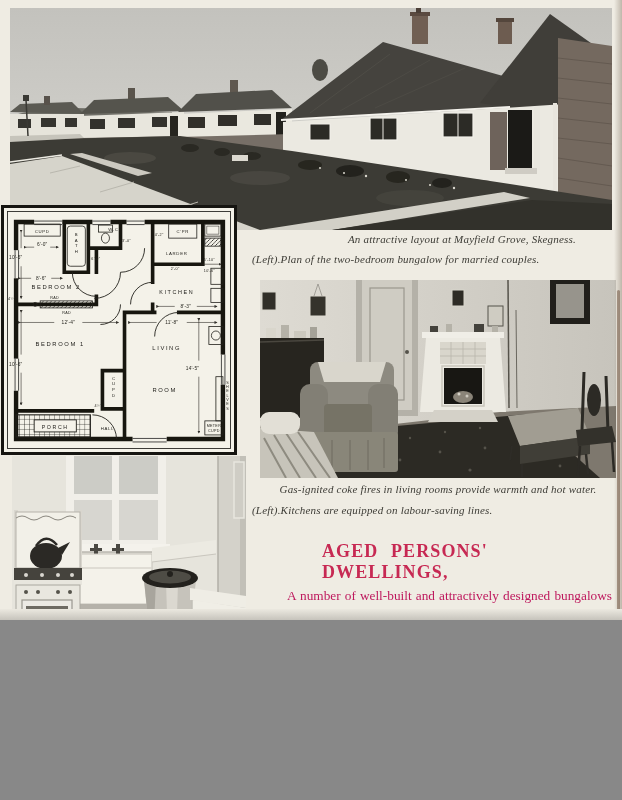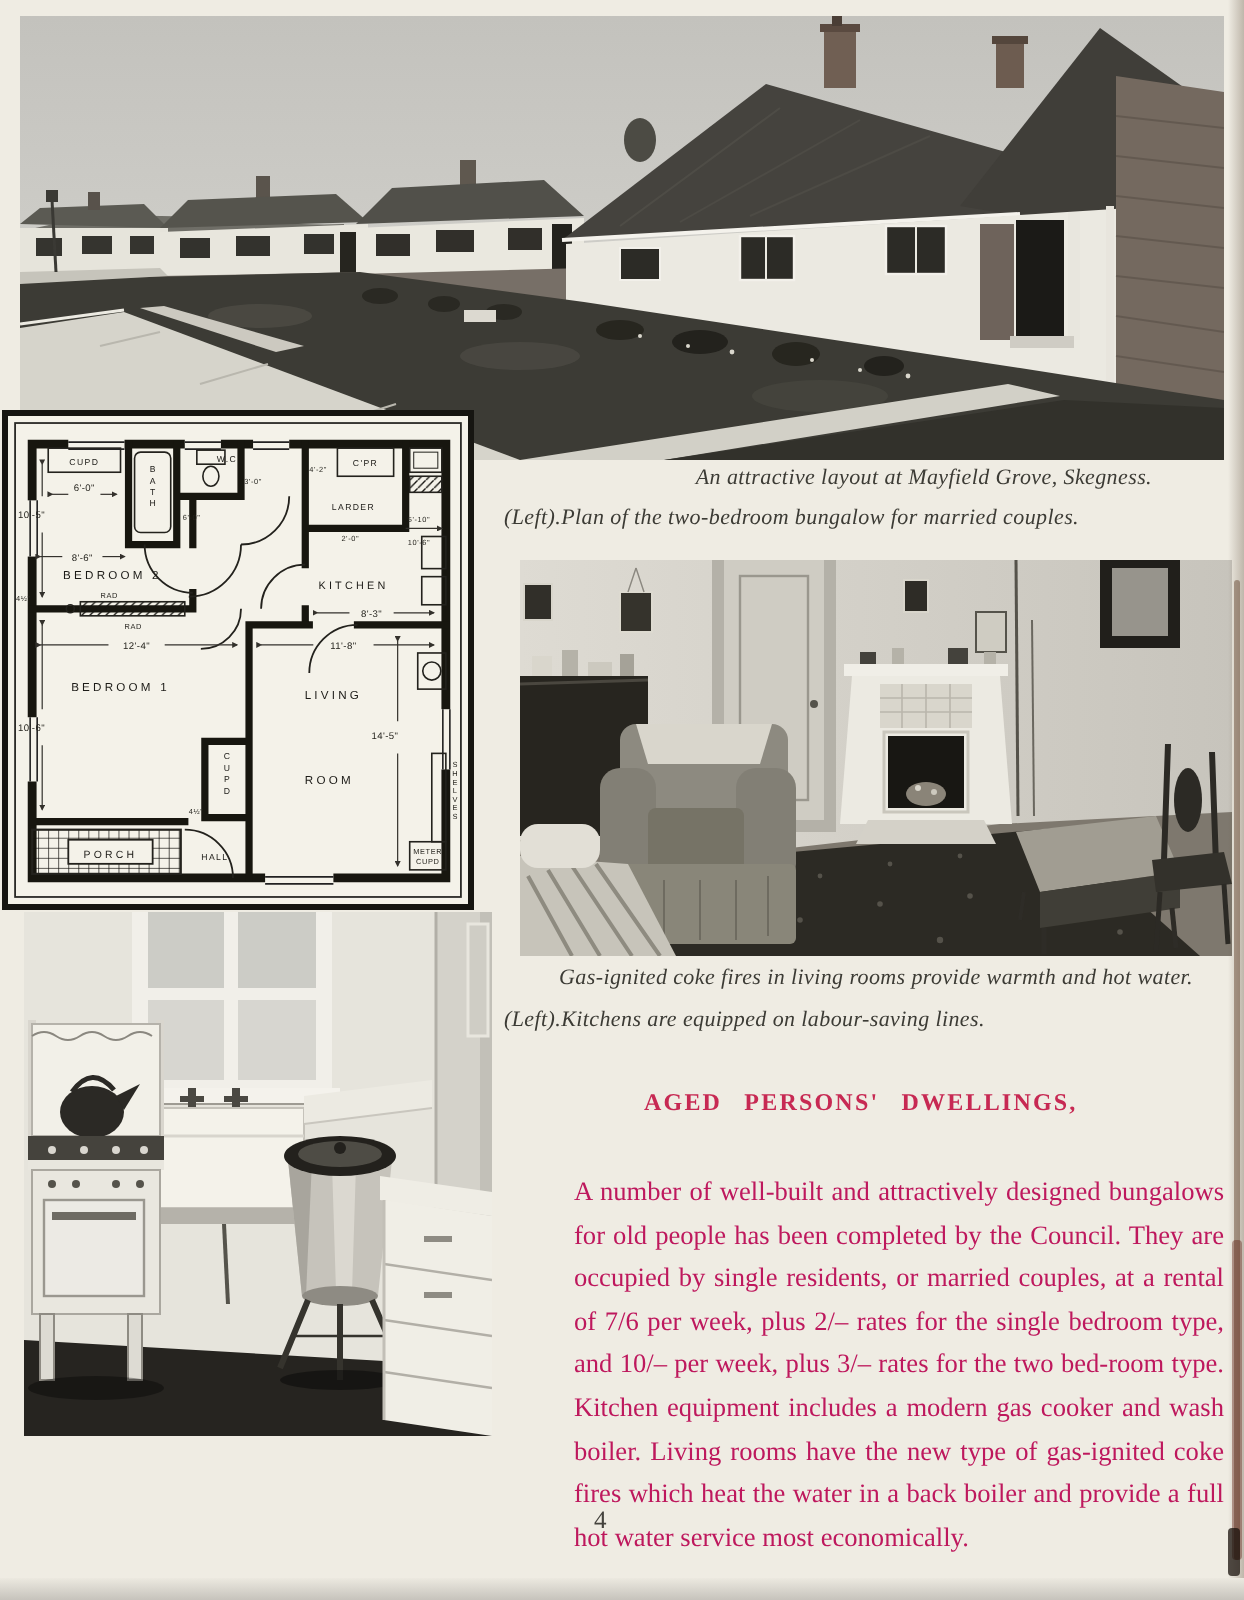--- a/index.html
+++ b/index.html
@@ -1,32 +1,32 @@
 <!DOCTYPE html>
 <html><head>
 <meta charset="utf-8">
 <style>
   html,body{margin:0;padding:0;background:#888;}
-  .page{position:relative;width:622px;height:800px;background:#efece3;overflow:hidden;
+  .page{position:relative;width:622px;height:620px;background:#efece3;overflow:hidden;
         font-family:"Liberation Serif",serif;}
   .photo{position:absolute;}
   .photo svg{display:block;width:100%;height:100%;}
   .photo-street{left:10px;top:8px;width:602px;height:222px;}
   .photo-living{left:260px;top:280px;width:356px;height:198px;}
   .photo-kitchen{left:12px;top:456px;width:234px;height:262px;}
   .plan-box{position:absolute;left:1px;top:205px;width:236px;height:250px;
             background:#f4f2e9;border:3.5px solid #161511;box-sizing:border-box;}
   .plan-box svg{display:block;width:100%;height:100%;}
   .caption{position:absolute;font-style:italic;font-size:11px;color:#3c3b35;letter-spacing:.2px;white-space:nowrap;}
   .cap-street{left:260px;top:233px;width:316px;text-align:right;}
   .cap-plan{left:252px;top:253px;}
   .cap-living{left:260px;top:483px;width:356px;text-align:center;}
   .cap-kitchen{left:252px;top:504px;}
   .left-tag{margin-right:0;}
-  .heading{position:absolute;left:322px;top:541px;margin:0;font-size:12px;font-weight:bold;
+  .heading{position:absolute;left:322px;top:541px;margin:0;font-size:18px;font-weight:bold;
            letter-spacing:1.1px;word-spacing:7px;line-height:20.5px;color:#c72953;}
   .body-text{position:absolute;left:287px;top:585px;width:325px;margin:0;
              font-size:13.3px;line-height:21.6px;text-align:justify;color:#be185d;}
   .page-number{position:absolute;left:297px;top:753px;font-size:12.5px;color:#45433e;}
   
   .edge-right{position:absolute;right:0;top:0;width:8px;height:800px;
               background:linear-gradient(to right,rgba(80,60,40,0),rgba(80,60,40,.30));}
   .edge-line{position:absolute;right:2px;top:290px;width:3px;height:490px;background:rgba(92,58,36,.45);border-radius:2px;}
   .edge-mark{position:absolute;right:1px;top:620px;width:5px;height:160px;background:rgba(96,30,18,.40);border-radius:2px;}
   .edge-blob{position:absolute;right:2px;top:764px;width:6px;height:24px;background:rgba(25,18,12,.75);border-radius:2px;}

